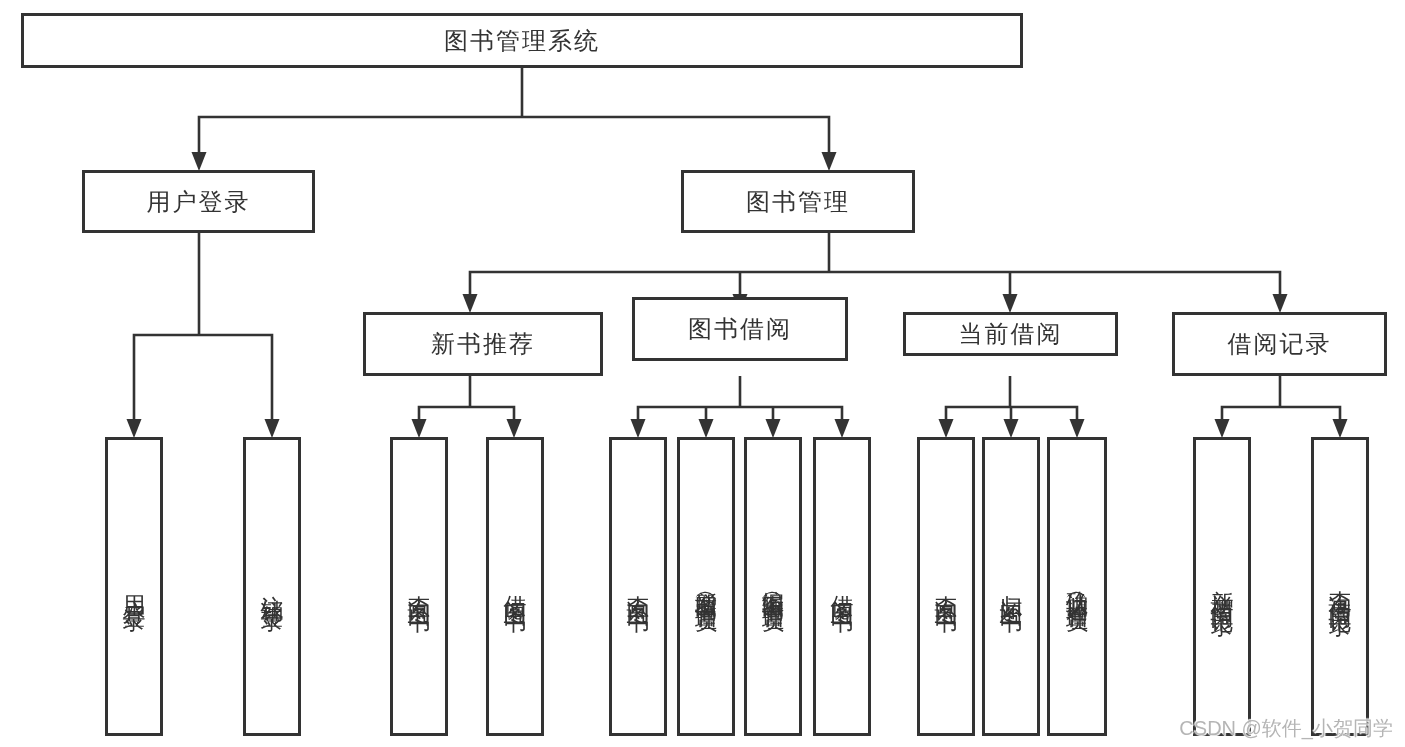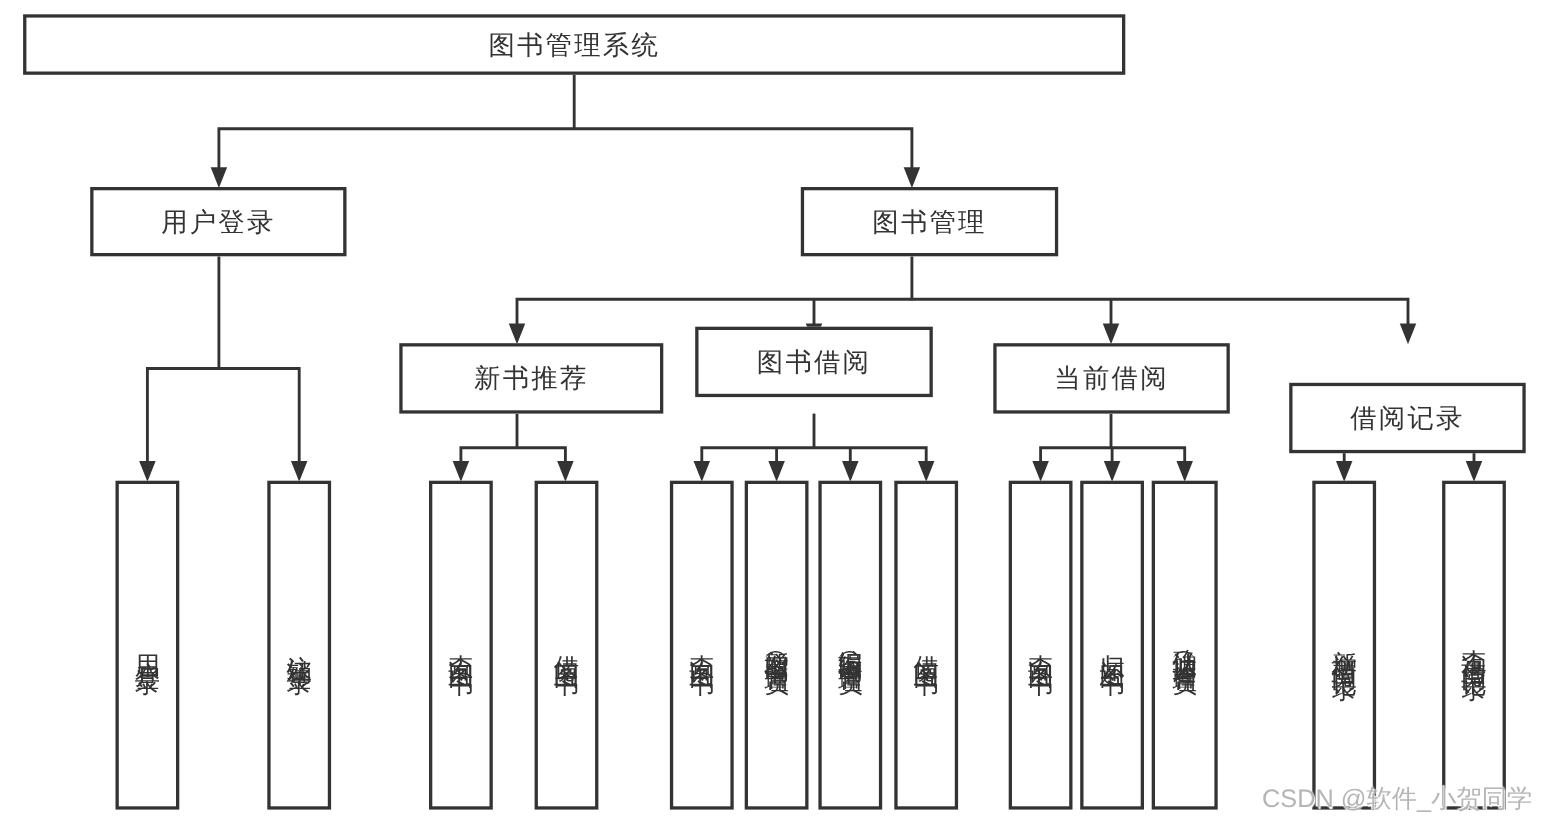--- a/index.html
+++ b/index.html
@@ -31,21 +31,21 @@
     font-size: 23px;
     letter-spacing: 5px;
     line-height: 1;
   }
   .v-box.long { letter-spacing: 3px; font-size: 22px; }
   #watermark {
     position: absolute;
     right: 12px;
     bottom: 5px;
     z-index: 2;
-    font-size: 23px;
+    font-size: 20px;
     color: var(--wm, #b5b5b5);
     text-shadow: 0 0 2px #ffffff, 1px 1px 1px #ffffff, -1px -1px 1px #ffffff;
     white-space: nowrap;
   }
 </style>
 </head>
 <body>
 
 <div id="canvas">
 
@@ -92,26 +92,26 @@
       <polygon points="1003.5,419 1018.5,419 1011,438"></polygon>
       <polygon points="1069.5,419 1084.5,419 1077,438"></polygon>
       <polygon points="1214.5,419 1229.5,419 1222,438"></polygon>
       <polygon points="1332.5,419 1347.5,419 1340,438"></polygon>
     </g>
   </svg>
 
   <div class="box h-box" style="left:21px; top:13px; width:1002px; height:55px;">图书管理系统</div>
 
   <div class="box h-box" style="left:82px; top:170px; width:233px; height:63px;">用户登录</div>
-  <div class="box h-box" style="left:728px; top:170px; width:234px; height:63px;">图书管理</div>
+  <div class="box h-box" style="left:681px; top:170px; width:234px; height:63px;">图书管理</div>
 
   <div class="box h-box" style="left:363px; top:312px; width:240px; height:64px;">新书推荐</div>
   <div class="box h-box" style="left:632px; top:297px; width:216px; height:64px;">图书借阅</div>
-  <div class="box h-box" style="left:903px; top:312px; width:215px; height:64px;">当前借阅</div>
-  <div class="box h-box" style="left:1172px; top:312px; width:215px; height:64px;margin-top:36px;">借阅记录</div>
+  <div class="box h-box" style="left:903px; top:312px; width:215px; height:44px;">当前借阅</div>
+  <div class="box h-box" style="left:1172px; top:312px; width:215px; height:64px;">借阅记录</div>
 
   <div class="box v-box" style="left:105px; top:437px; width:58px; height:299px;">用户登录</div>
   <div class="box v-box" style="left:243px; top:437px; width:58px; height:299px;">注销登录</div>
 
   <div class="box v-box" style="left:390px; top:437px; width:58px; height:299px;">查询图书</div>
   <div class="box v-box" style="left:486px; top:437px; width:58px; height:299px;">借阅图书</div>
 
   <div class="box v-box" style="left:609px; top:437px; width:58px; height:299px;">查询图书</div>
   <div class="box v-box long" style="left:677px; top:437px; width:58px; height:299px;">新增图书（管理员）</div>
   <div class="box v-box long" style="left:744px; top:437px; width:58px; height:299px;">编辑图书（管理员）</div>

